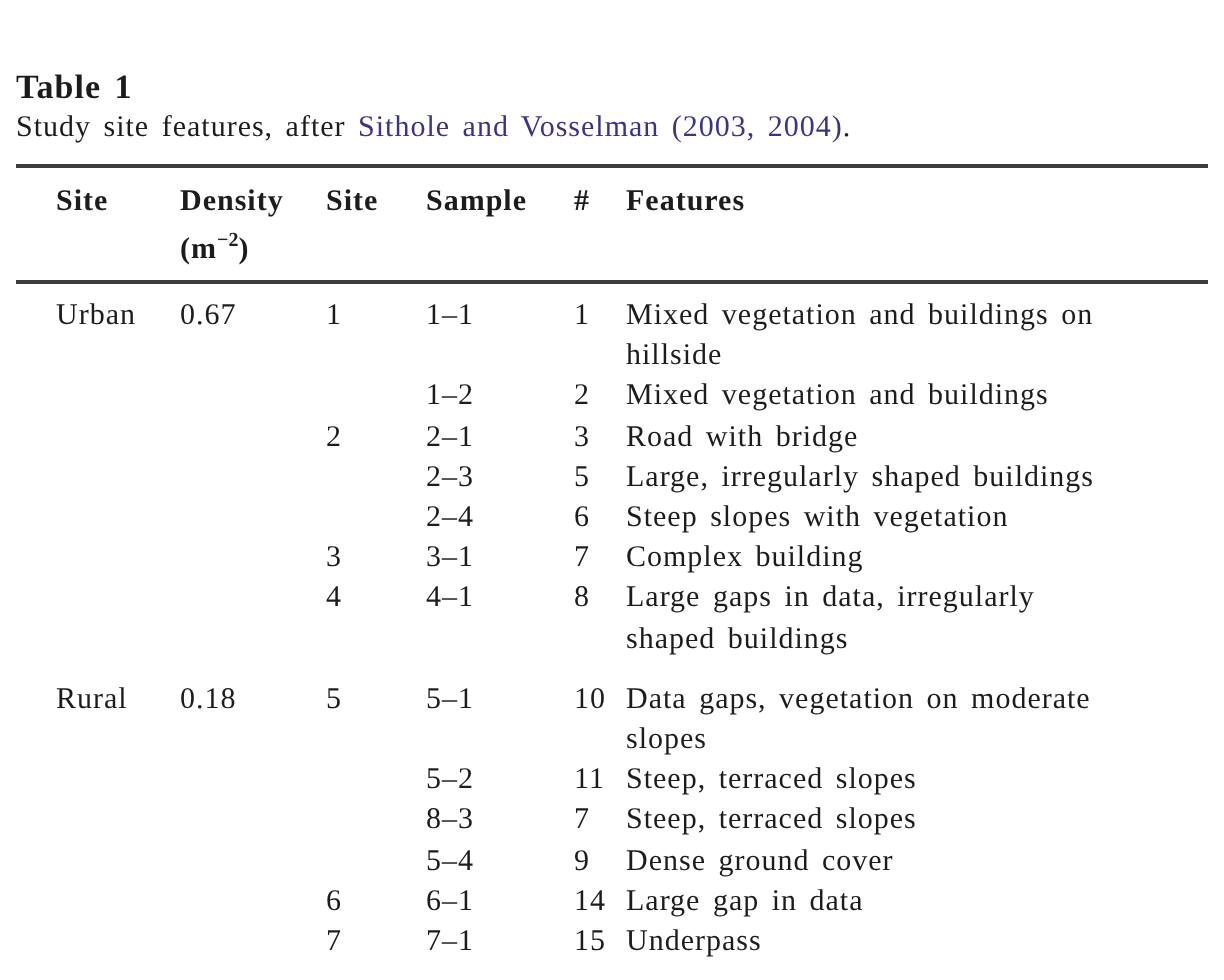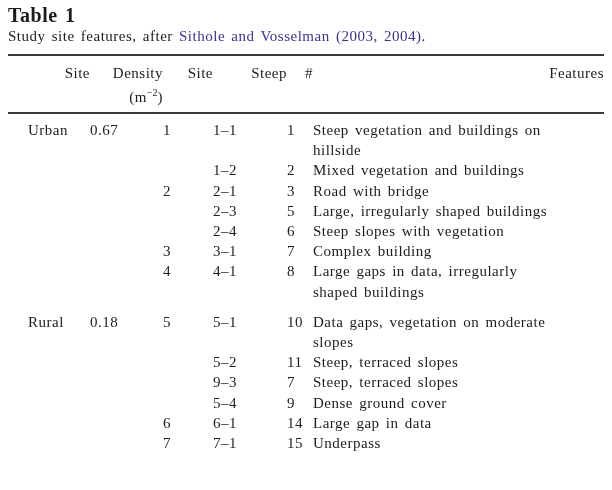--- a/index.html
+++ b/index.html
@@ -14,23 +14,24 @@
     box-sizing: border-box;
     width: 612px;
     height: 490px;
     padding: 6px 8px 0 8px;
     font-family: "Liberation Serif", "DejaVu Serif", serif;
     color: #1c1c1c;
     letter-spacing: 0.5px;
     word-spacing: 2px;
   }
   .table-title {
-    font-size: 20px;
+    font-size: 17px;
     font-weight: bold;
     line-height: 19px;
+    margin-top: 28px;
   }
   .table-caption {
     font-size: 15px;
     line-height: 20px;
     margin-top: 1px;
   }
   .cite-link {
     color: var(--link-color, #3b3486);
     text-decoration: none;
     cursor: pointer;
@@ -42,22 +43,22 @@
     margin-top: 8px;
     width: 596px;
   }
   table.data-table {
     border-collapse: collapse;
     table-layout: fixed;
     width: 596px;
     font-size: 15px;
   }
   thead th {
-    font-weight: normal;
-    text-align: right;
+    font-weight: bold;
+    text-align: left;
     vertical-align: top;
     padding: 7px 0 5px 0;
     line-height: 20px;
     border-bottom: 2px solid var(--rule-color, #3b3b3b);
   }
   thead th.col-indent, tbody td.col-indent {
     padding-left: 20px;
   }
   .unit sup {
     font-size: 10px;
@@ -100,34 +101,34 @@
       <col style="width:50px">
       <col style="width:74px">
       <col style="width:26px">
       <col style="width:291px">
     </colgroup>
     <thead>
       <tr>
         <th class="col-indent">Site</th>
         <th><span>Density</span><br><span class="unit"><span>(m</span><sup>−2</sup><span>)</span></span></th>
         <th>Site</th>
-        <th>Steep</th>
+        <th>Sample</th>
         <th>#</th>
         <th>Features</th>
       </tr>
     </thead>
     <tbody id="table-body">
         <tr>
     <td class="col-indent">Urban</td>
     <td>0.67</td>
     <td>1</td>
     <td>1–1</td>
     <td>1</td>
     <td class="cell-features">
-            <div class="feat">Steep vegetation and buildings on hillside</div>
+            <div class="feat">Mixed vegetation and buildings on hillside</div>
           </td>
   </tr>
         <tr>
     <td class="col-indent"></td>
     <td></td>
     <td></td>
     <td>1–2</td>
     <td>2</td>
     <td class="cell-features">
             <div class="feat">Mixed vegetation and buildings</div>
@@ -203,21 +204,21 @@
     <td>5–2</td>
     <td>11</td>
     <td class="cell-features">
             <div class="feat">Steep, terraced slopes</div>
           </td>
   </tr>
         <tr>
     <td class="col-indent"></td>
     <td></td>
     <td></td>
-    <td>9–3</td>
+    <td>8–3</td>
     <td>7</td>
     <td class="cell-features">
             <div class="feat">Steep, terraced slopes</div>
           </td>
   </tr>
         <tr>
     <td class="col-indent"></td>
     <td></td>
     <td></td>
     <td>5–4</td>

